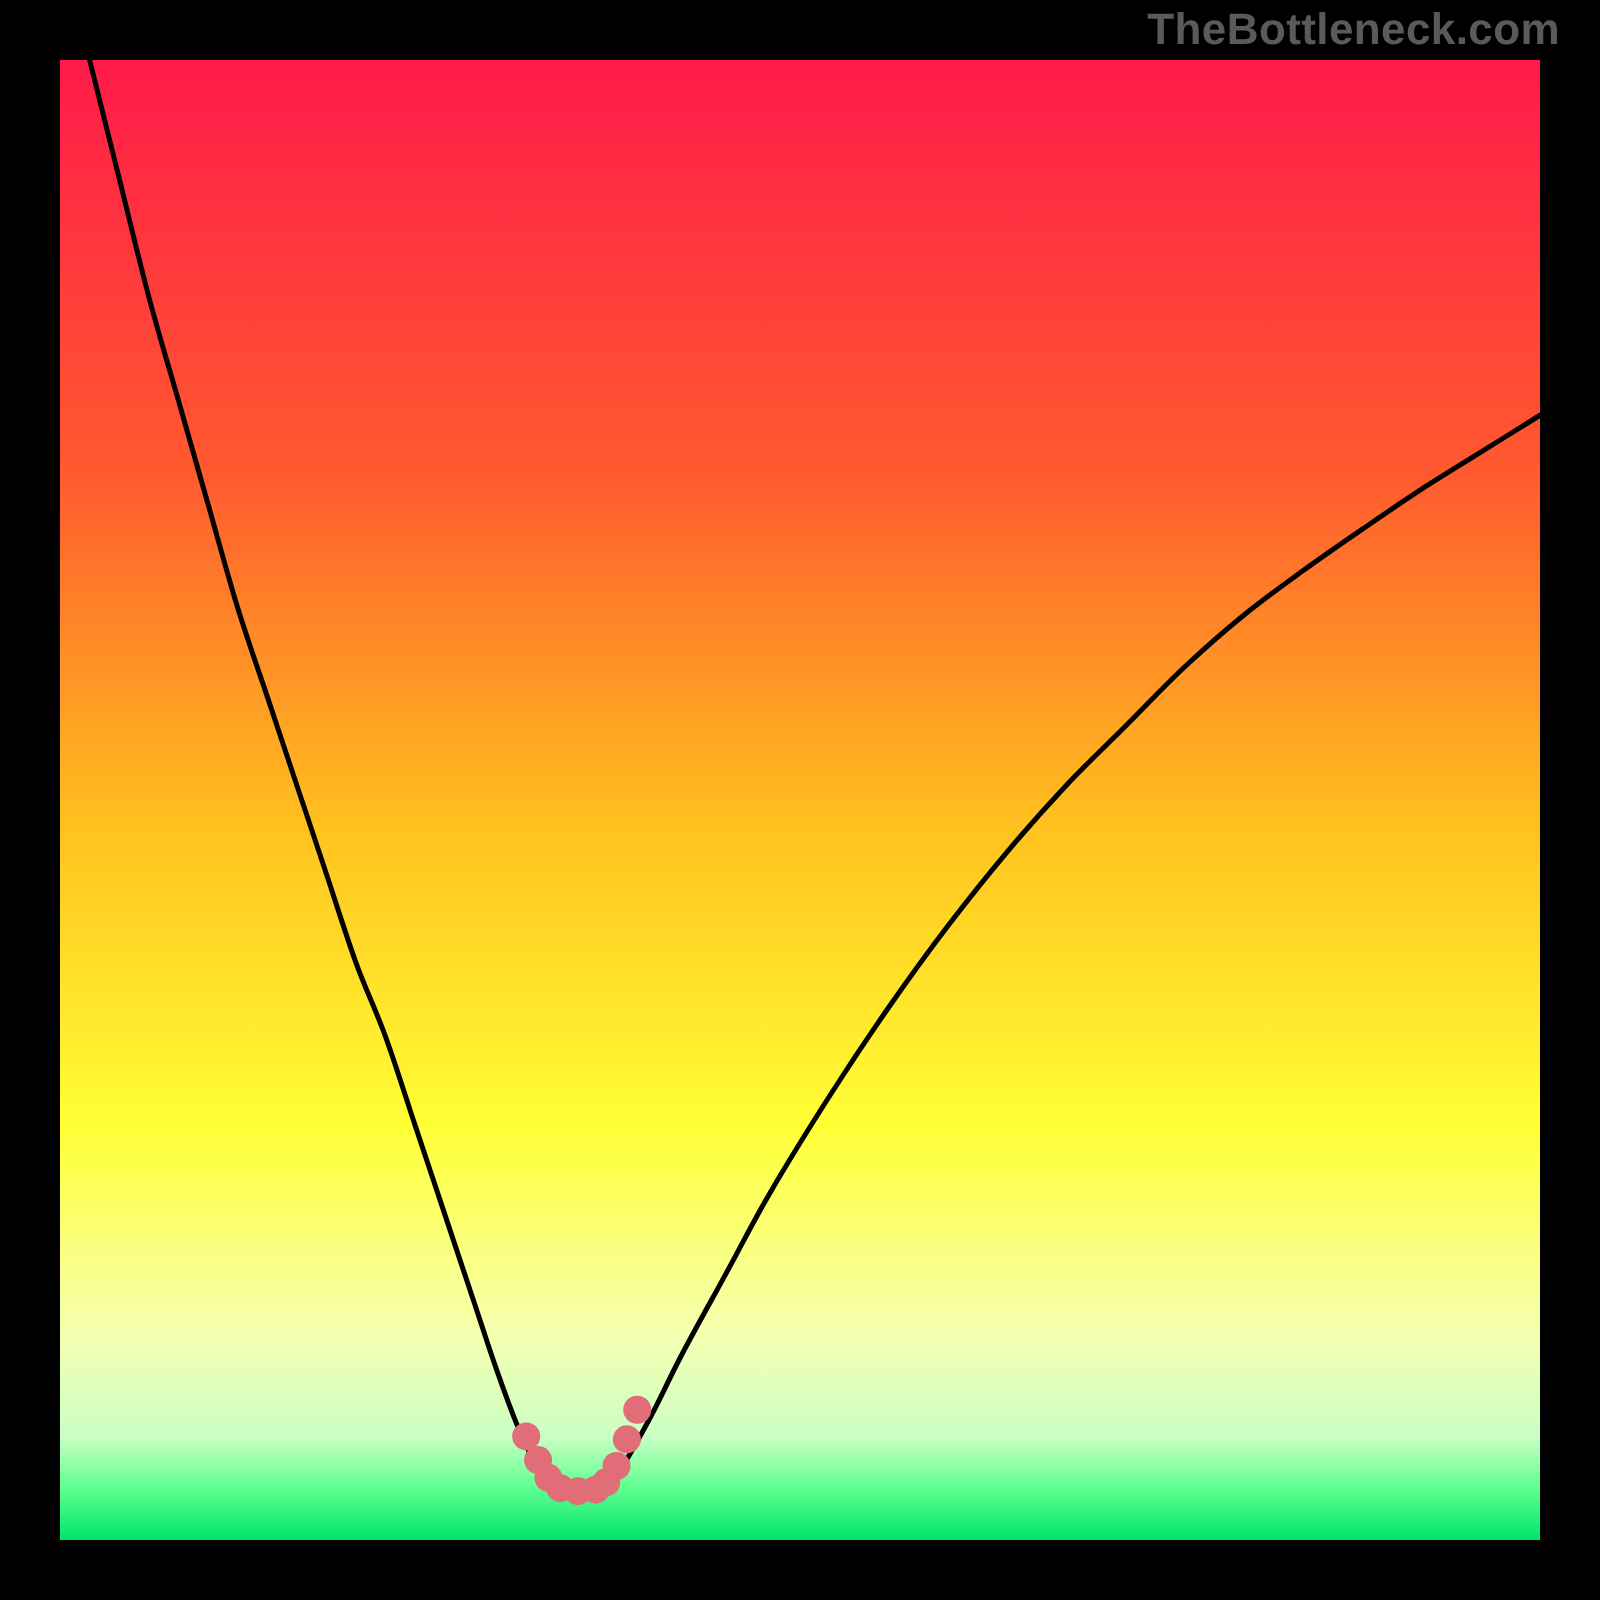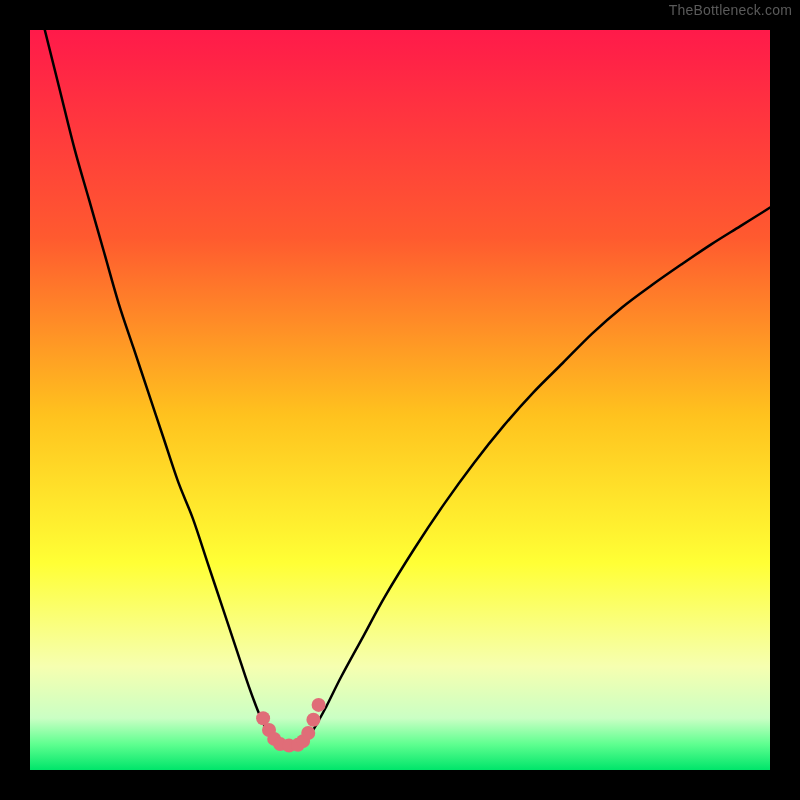--- a/index.html
+++ b/index.html
@@ -36,24 +36,24 @@
   .curve-svg {
     position: absolute;
     top: 0;
     left: 0;
     width: 100%;
     height: 100%;
   }
   .watermark {
     position: absolute;
     top: 2px;
-    right: 8px;
+    right: 20px;
     color: #5a5a5a;
-    font-size: 14px;
-    font-weight: 400;
+    font-size: 22px;
+    font-weight: 700;
     letter-spacing: 0.2px;
   }
 </style>
 </head>
 <body>
 
 <div class="frame">
 
   <div class="plot-area">
 

